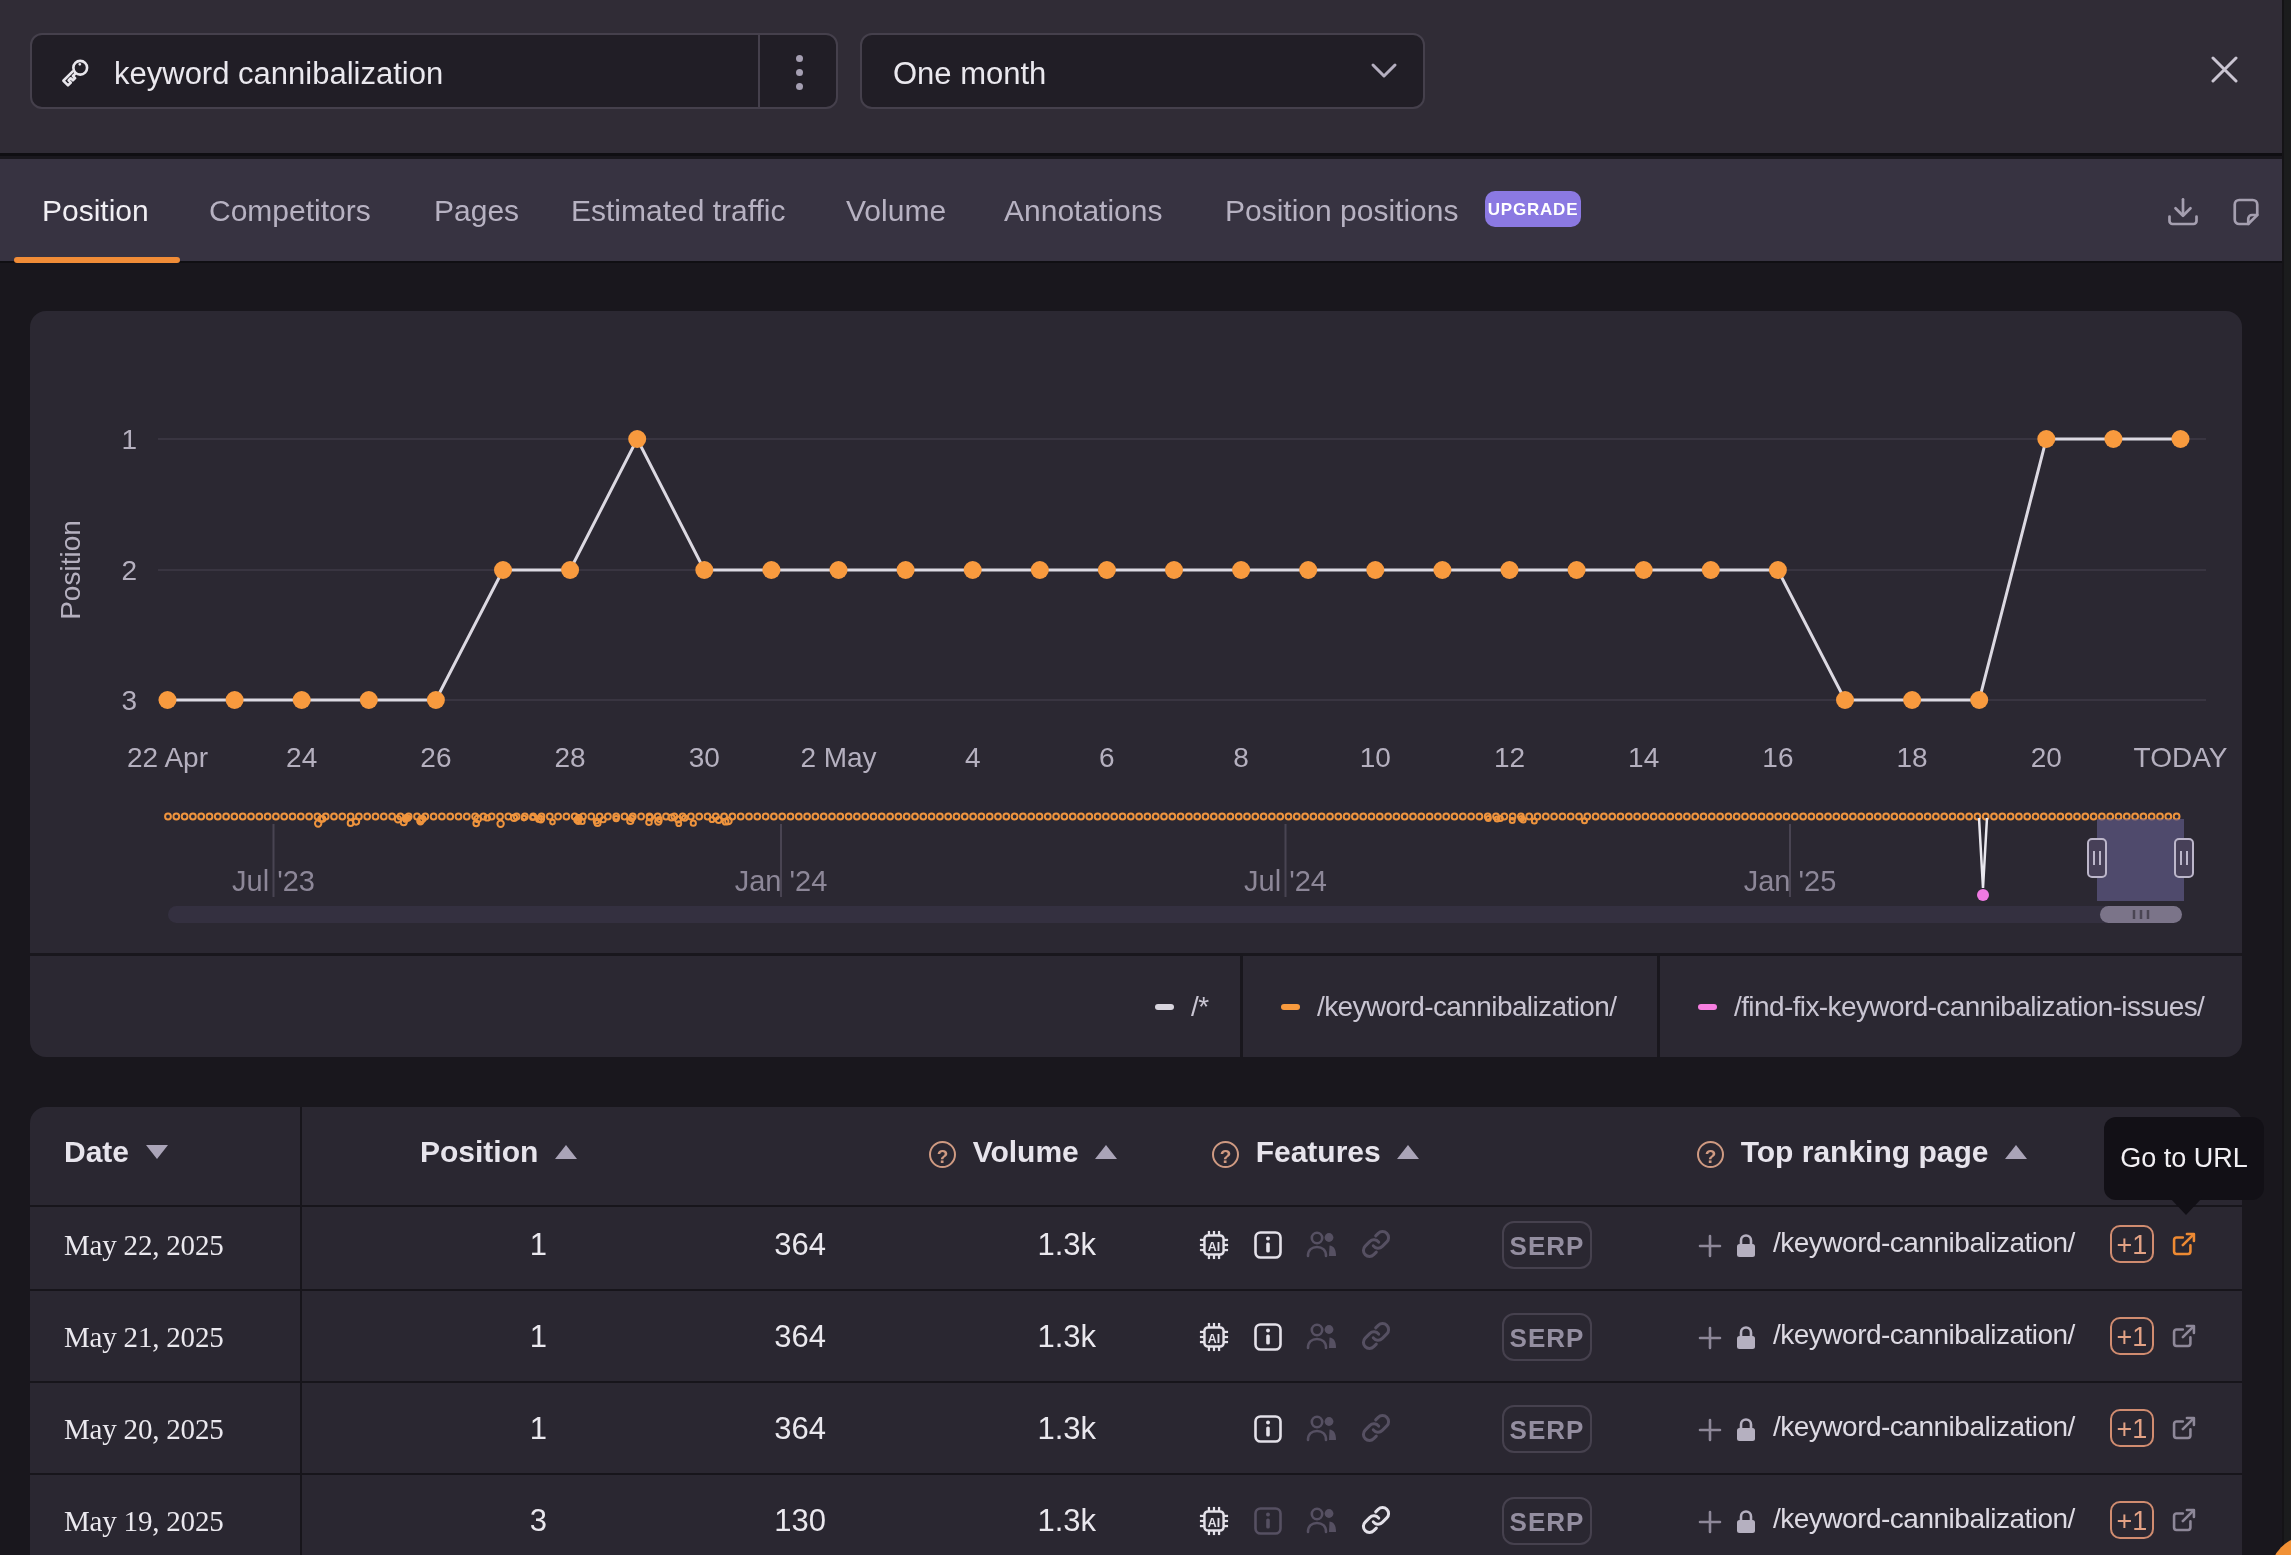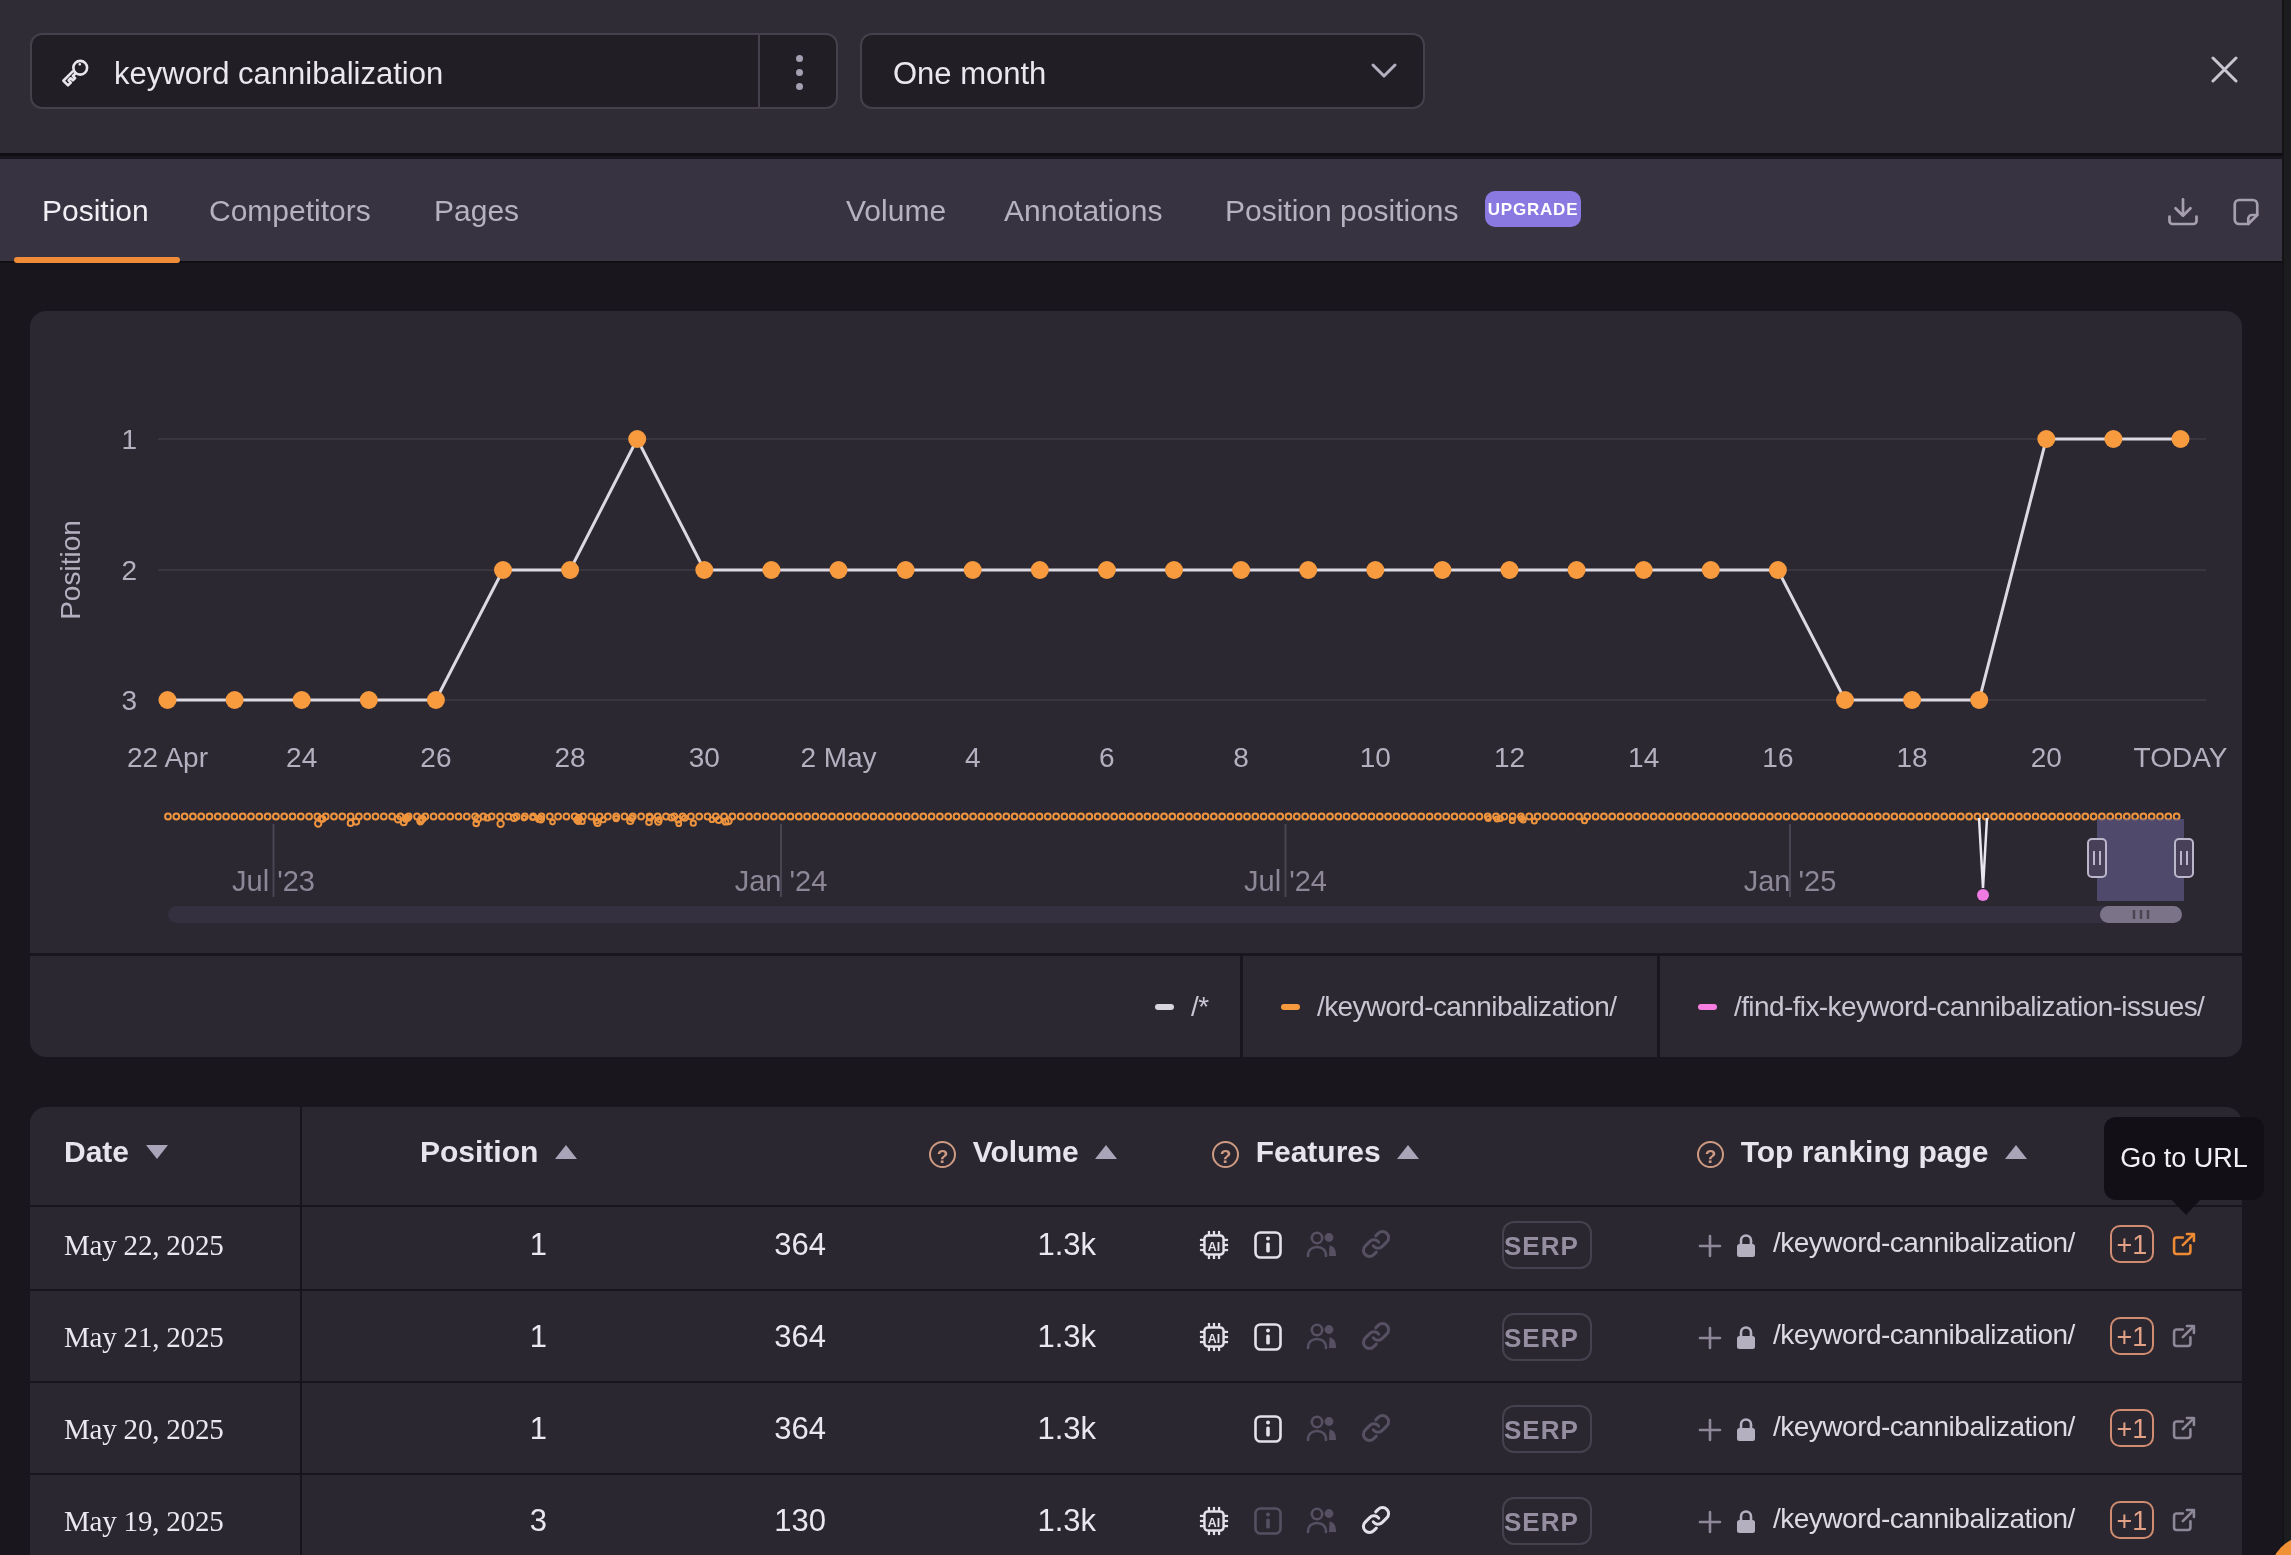--- a/index.html
+++ b/index.html
@@ -43,21 +43,21 @@
 .datecol { position:absolute; left:34px; top:0; height:92px; line-height:92px; font-size:29px; letter-spacing:-0.2px; color:#eae8ee;font-family:Liberation Serif, serif; }
 .num { position:absolute; top:0; height:92px; line-height:92px; font-size:31px; color:#eae8ee; text-align:right; }
 #datediv { position:absolute; left:270px; top:0; width:2px; height:448px; background:#17151b; }
 .tri-up { width:0; height:0; border-left:11px solid transparent; border-right:11px solid transparent;
   border-bottom:14px solid #aaa4b8; display:inline-block; }
 .tri-down { width:0; height:0; border-left:11px solid transparent; border-right:11px solid transparent;
   border-top:14px solid #aaa4b8; display:inline-block; }
 .qm { display:inline-block; width:27px; height:27px; border:2px solid #cf9a82; border-radius:50%;
   color:#cf9a82; font-size:19px; font-weight:bold; text-align:center; line-height:27px; vertical-align:middle; }
 .serp { position:absolute; width:90px; height:48px; border:2px solid #46414e; border-radius:12px;
-  color:#948ea0; font-size:26px; font-weight:bold; letter-spacing:1px; line-height:46px; }
+  color:#948ea0; font-size:26px; font-weight:bold; letter-spacing:1px; text-align:center; line-height:46px; }
 .plusone { position:absolute; width:44px; height:38px; border:2px solid #d08c70; border-radius:10px;
   color:#e3a285; font-size:27px; text-align:center; line-height:36px; }
 .urltxt { position:absolute; font-size:28px; letter-spacing:-0.5px; color:#dddae3; white-space:nowrap; }
 
 #tooltip { position:absolute; left:2104px; top:1117px; width:160px; height:83px; background:#121016;
   border-radius:12px; color:#f2f0f4; font-size:27px; text-align:center; line-height:83px; z-index:30; }
 #tooltip:after { content:""; position:absolute; left:66px; top:81px; width:0; height:0;
   border-left:16px solid transparent; border-right:16px solid transparent; border-top:17px solid #121016; }
 #corner { position:absolute; left:2270px; top:1536px; width:76px; height:76px; border-radius:50%; background:#f19135; z-index:60; }
 </style></head>
@@ -86,20 +86,21 @@
   </div>
   <svg class="abs" style="left:2211px;top:56px" width="27" height="27" viewBox="0 0 27 27">
     <path d="M2 2 L25 25 M25 2 L2 25" stroke="#cac5d2" stroke-width="3" stroke-linecap="round"></path>
   </svg>
 </div>
 
 <div id="tabbar">
   <div class="tab active" style="left:42px">Position</div>
   <div class="tab" style="left:209px">Competitors</div>
   <div class="tab" style="left:434px">Pages</div>
+  <div class="tab" style="left:571px">Estimated traffic</div>
   <div class="tab" style="left:846px">Volume</div>
   <div class="tab" style="left:1004px">Annotations</div>
   <div class="tab" style="left:1225px">Position positions</div>
   <div id="upgrade">UPGRADE</div>
   <div id="underline"></div>
   <svg class="abs" style="left:2165px;top:35px" width="36" height="36" viewBox="0 0 24 24">
     <g fill="none" stroke="#a59fb0" stroke-width="1.8" stroke-linecap="round" stroke-linejoin="round">
       <path d="M21 15v3a2 2 0 0 1-2 2H5a2 2 0 0 1-2-2v-3"></path>
       <polyline points="7,9.5 12,14.5 17,9.5"></polyline>
       <line x1="12" y1="14" x2="12" y2="3.5"></line>

